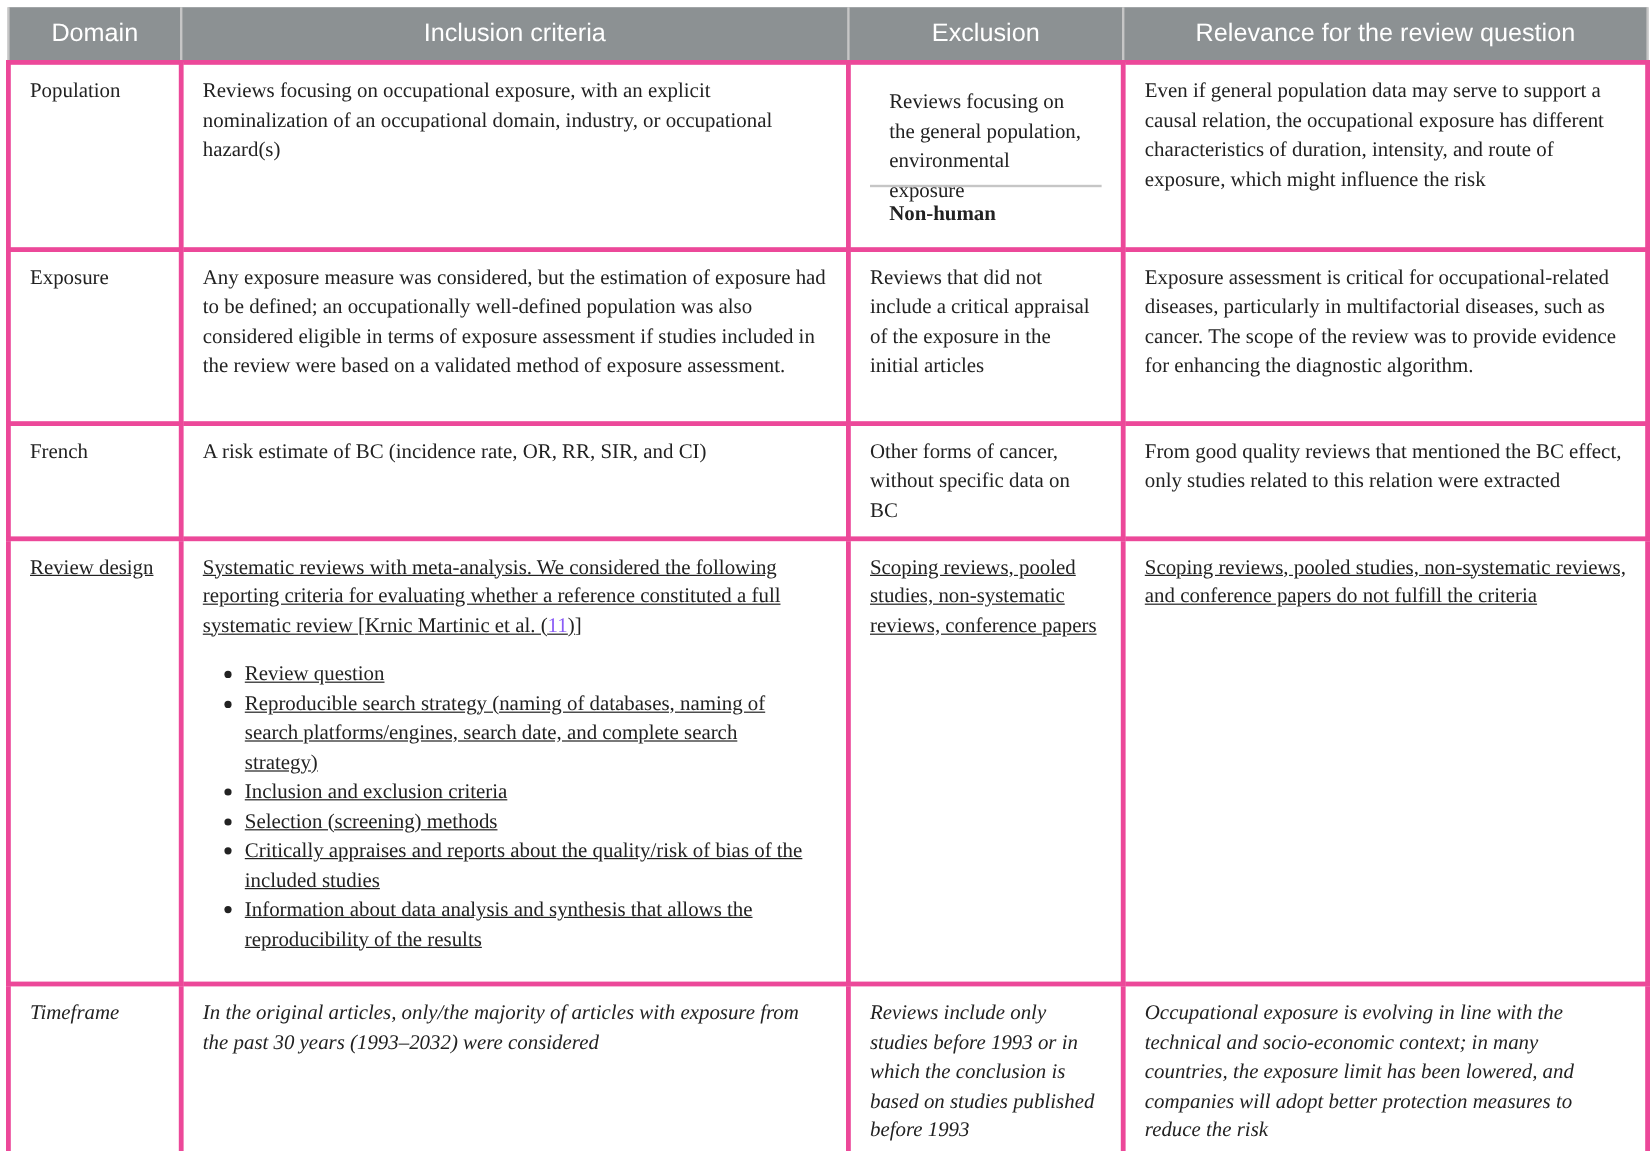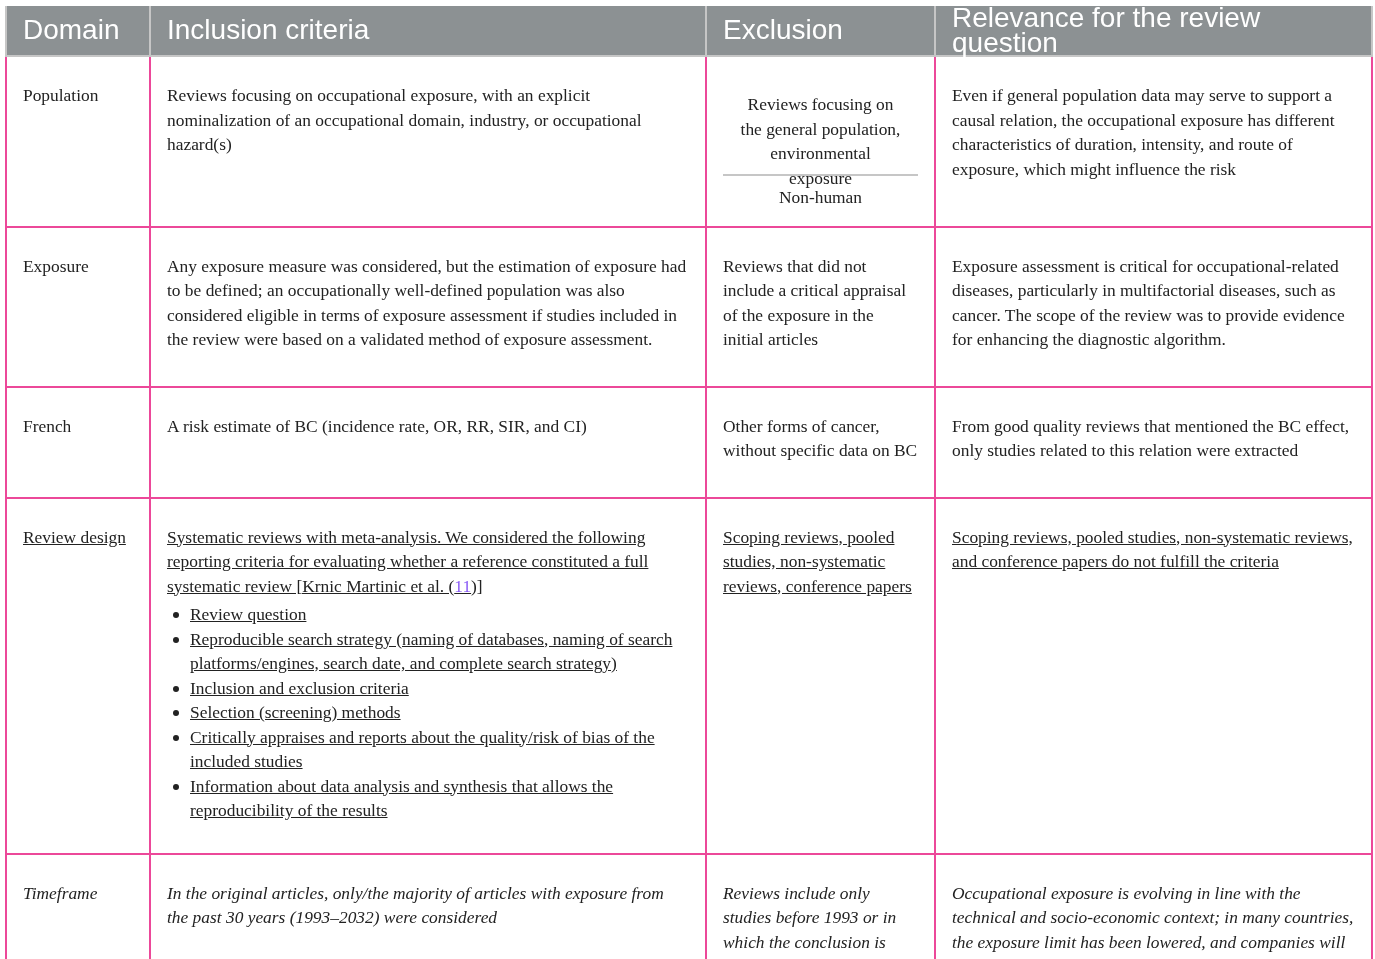--- a/index.html
+++ b/index.html
@@ -12,40 +12,40 @@
       font-size: 17.4px;
       color: #222;
       line-height: 24.5px;
       table-layout: fixed;
     }
     table.criteria th {
       background: #8c9193;
       color: #ffffff;
       font-family: "Liberation Sans", "DejaVu Sans", sans-serif;
       font-weight: normal;
-      font-size: 28px;
-      text-align: left;
+      font-size: 21px;
+      text-align: center;
       height: 44px;
       padding: 0 16px;
       border: 2px solid #c6c6c6;
       border-top: none;
     }
     table.criteria td {
-      border: 2px solid #ec4899;
+      border: 4px solid #ec4899;
       vertical-align: top;
-      padding: 26px 16px 8px 16px;
+      padding: 9px 16px 8px 16px;
     }
     col.c1 { width: 144px; }
     col.c2 { width: 556px; }
     col.c3 { width: 229px; }
     col.c4 { width: 437px; }
-    td.split { padding: 0; text-align: center; }
+    td.split { padding: 0; }
     .sub { padding: 9px 16px 8px 16px; }
-    .sub + .sub { border-top: 2px solid #c6c6c6; }
-    ul.bullets { margin: 4px; padding: 0; list-style: none; }
+    .sub + .sub { border-top: 2px solid #c6c6c6; font-weight: bold; }
+    ul.bullets { margin: 16px; padding: 0; list-style: none; }
     ul.bullets li { position: relative; padding-left: 19px; }
     ul.bullets li::before {
       content: ""; position: absolute; left: 2px; top: 10px;
       width: 6px; height: 6px; border-radius: 50%; background: #222;
     }
     .ref { color: #8b5cf6; }
     tr.r-pop td { height: 126px; }
     tr.r-exp td { height: 124px; }
     tr.r-out td { height: 75px; }
     tr.r-des td { height: 320px; text-decoration: underline; }

